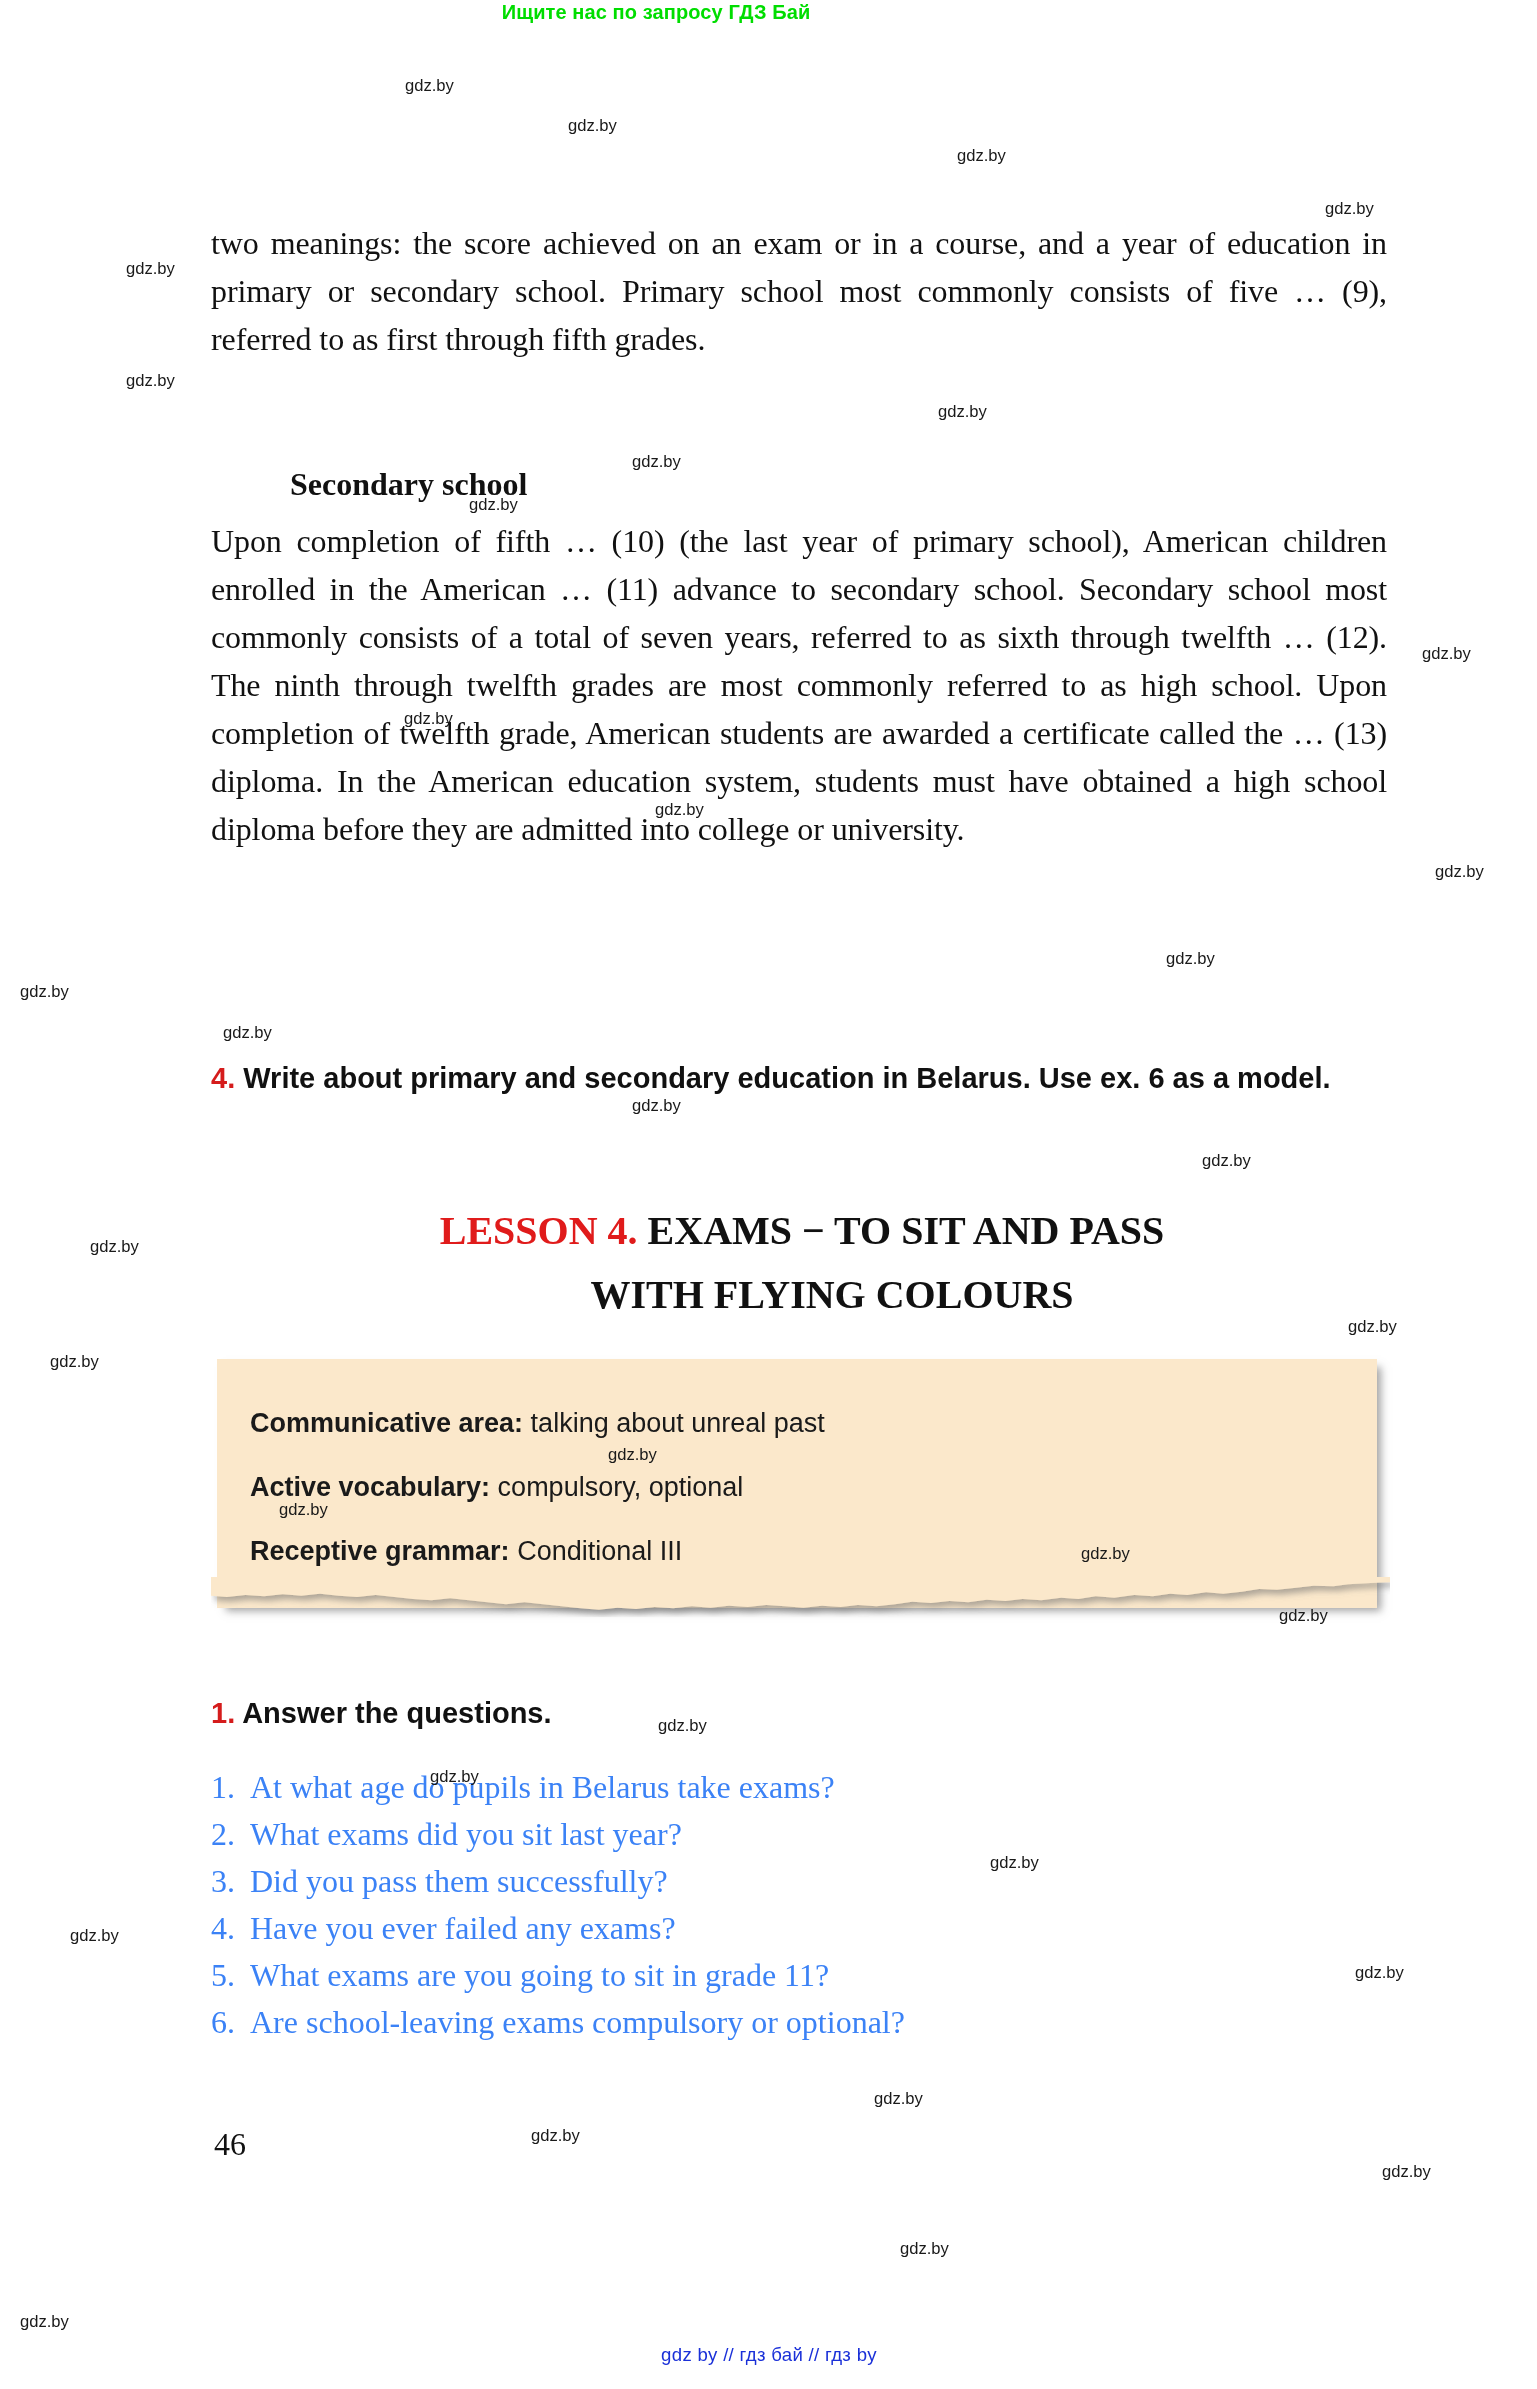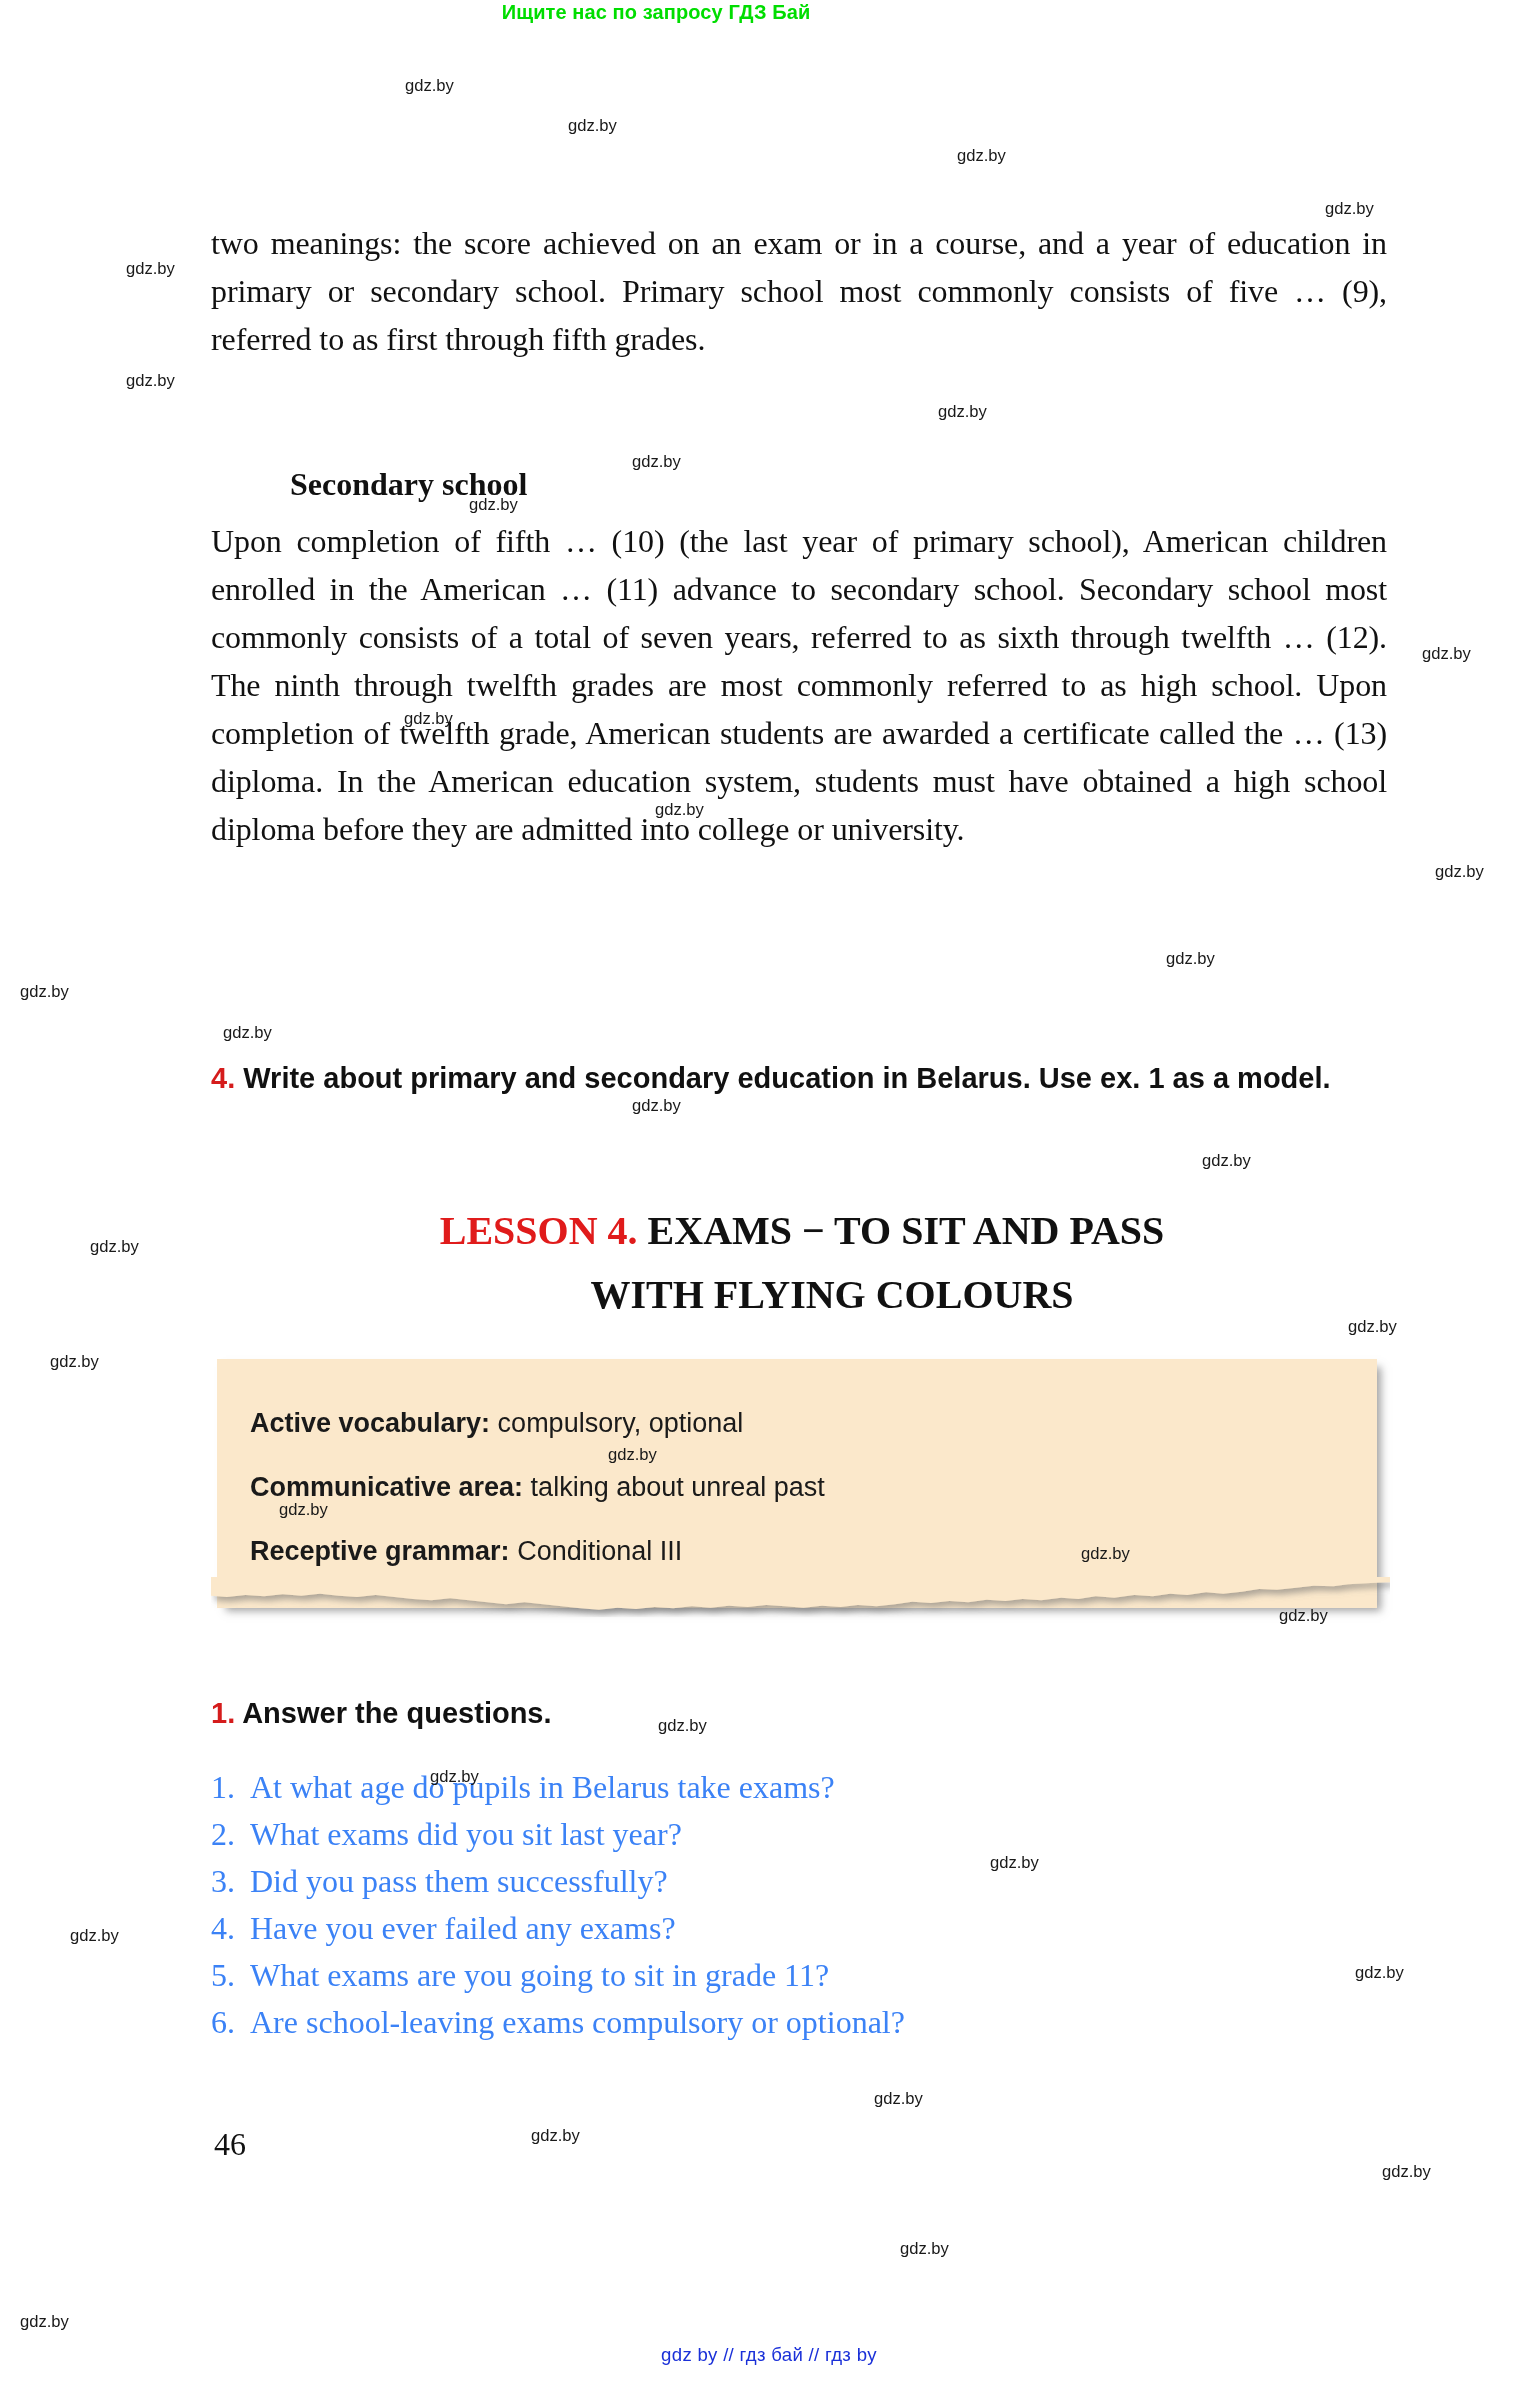--- a/index.html
+++ b/index.html
@@ -190,37 +190,37 @@
   <div class="col" style="top:450px;">
     <h3 class="sub-head">Secondary school</h3>
   </div>
 
   <div class="col passage" style="top:517px;">
     <p>Upon completion of fifth … (10) (the last year of primary school), American children enrolled in the American … (11) advance to secondary school. Secondary school most commonly consists of a total of seven years, referred to as sixth through twelfth … (12). The ninth through twelfth grades are most commonly referred to as high school. Upon completion of twelfth grade, American students are awarded a certificate called the … (13)  diploma. In the American education system, students must have obtained a high school diploma before they are admitted into college or university.</p>
   </div>
 
   <div class="col ex-head" style="top:1058px;">
     <span class="num">4.</span>
-    <span>Write about primary and secondary education in Belarus. Use ex. 1 as a model.</span>
+    <span>Write about primary and secondary education in Belarus. Use ex. 6 as a model.</span>
   </div>
 
   <div id="lesson-title">
     <span class="l1">
       <span class="lesson-num">LESSON 4.</span>
       <span>EXAMS − TO SIT AND PASS</span>
     </span>
     <span class="l2">WITH FLYING COLOURS</span>
   </div>
 
   <div id="info-box">
     <div class="line">
+      <b>Communicative area:</b><span> talking about unreal past</span>
+    </div>
+    <div class="line">
       <b>Active vocabulary:</b><span> compulsory, optional</span>
-    </div>
-    <div class="line">
-      <b>Communicative area:</b><span> talking about unreal past</span>
     </div>
     <div class="line">
       <b>Receptive grammar:</b><span> Conditional III</span>
     </div>
   </div>
 
   <div id="torn-edge">
     <svg width="1179" height="40" viewBox="0 0 1775 60" preserveAspectRatio="none">
       <defs>
         <filter id="tshadow" x="-10%" y="-50%" width="130%" height="260%">

